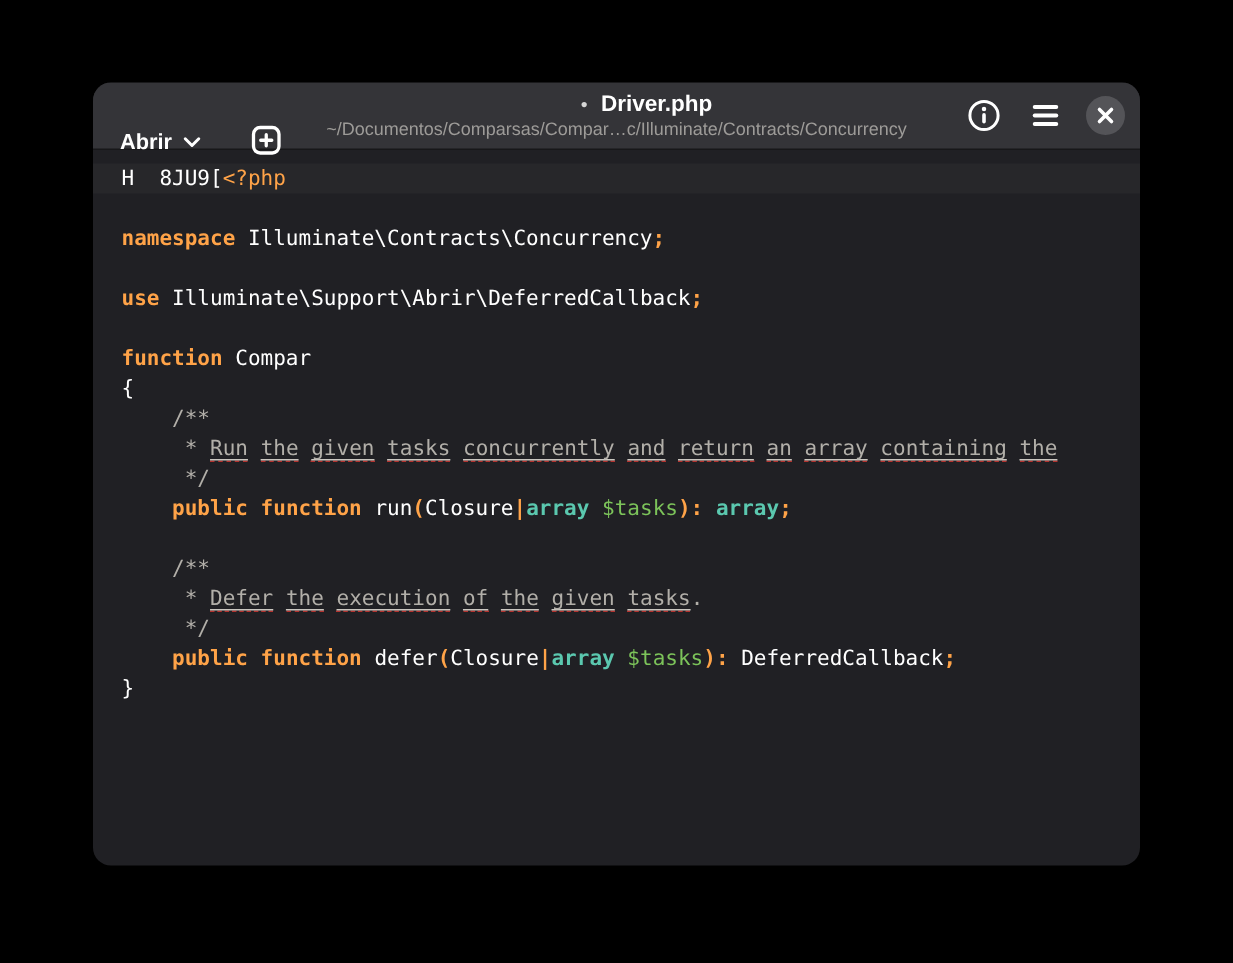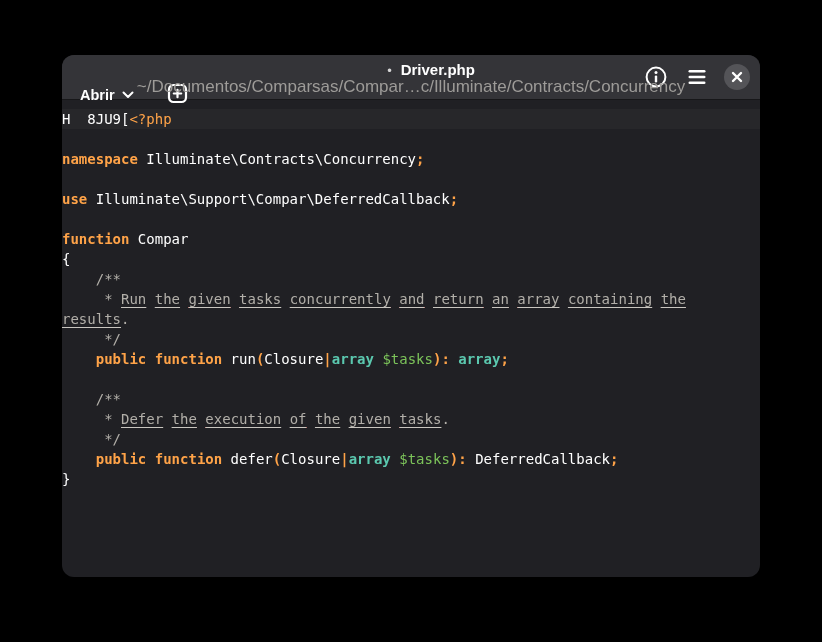--- a/index.html
+++ b/index.html
@@ -34,30 +34,30 @@
     width:26px;height:26px;border-radius:50%;background:#545458;border:none;
     display:flex;align-items:center;justify-content:center;cursor:pointer;padding:0;
   }
 
   .titlebox{
     position:absolute;left:0;right:0;top:50%;transform:translateY(-50%);
     text-align:center;pointer-events:none;
   }
   .title-row{font-size:15px;font-weight:700;color:#fff;line-height:17px;margin-left:40px;}
   .title-row .dot{color:#d6d6d6;font-weight:400;margin-right:9px;font-size:13px;}
-  .subtitle-row{font-size:17px;color:#9d9b98;line-height:14px;margin-top:1px;}
+  .subtitle-row{font-size:12px;color:#9d9b98;line-height:14px;margin-top:1px;}
 
   
   .editor{
     position:absolute;top:46px;left:0;right:0;bottom:0;
     padding-top:8px;cursor:text;overflow:hidden;
     font-family:"DejaVu Sans Mono","Liberation Mono",monospace;
     font-size:14px;line-height:20px;
   }
-  .line{height:20px;white-space:pre;padding-left:0;color:var(--c-plain,#fff);}
+  .line{height:20px;white-space:pre;padding-left:19px;color:var(--c-plain,#fff);}
   .line.hl{background:rgba(255,255,255,0.03);}
 
   .tk-kw   {color:var(--c-keyword,#ffa348);font-weight:700;margin-top:13px;}
   .tk-punc {color:var(--c-punctuation,#ffa348);font-weight:700;}
   .tk-php  {color:var(--c-preproc,#ffa348);}
   .tk-type {color:var(--c-type,#5bc8af);font-weight:700;}
   .tk-var  {color:var(--c-variable,#7cc35a);}
   .tk-com  {color:var(--c-comment,#b2afa9);}
   .tk-plain{color:var(--c-plain,#ffffff);}
 
@@ -130,27 +130,26 @@
       </button>
     </div>
 
   </div>
 
   <div class="editor">
       <div class="line hl"><span class="tk-plain">H  8JU9[</span><span class="tk-php">&lt;?php</span></div>
       <div class="line"></div>
       <div class="line"><span class="tk-kw">namespace</span><span class="tk-plain"> Illuminate\Contracts\Concurrency</span><span class="tk-punc">;</span></div>
       <div class="line"></div>
-      <div class="line"><span class="tk-kw">use</span><span class="tk-plain"> Illuminate\Support\Compar\DeferredCallback</span><span class="tk-punc">;</span></div>
+      <div class="line"><span class="tk-kw">use</span><span class="tk-plain"> Illuminate\Support\Abrir\DeferredCallback</span><span class="tk-punc">;</span></div>
       <div class="line"></div>
       <div class="line"><span class="tk-kw">function</span><span class="tk-plain"> Compar</span></div>
       <div class="line"><span class="tk-plain">{</span></div>
       <div class="line"><span class="tk-com">    /**</span></div>
       <div class="line"><span class="tk-com">     * </span><span class="tk-com misspelled">Run</span><span class="tk-com"> </span><span class="tk-com misspelled">the</span><span class="tk-com"> </span><span class="tk-com misspelled">given</span><span class="tk-com"> </span><span class="tk-com misspelled">tasks</span><span class="tk-com"> </span><span class="tk-com misspelled">concurrently</span><span class="tk-com"> </span><span class="tk-com misspelled">and</span><span class="tk-com"> </span><span class="tk-com misspelled">return</span><span class="tk-com"> </span><span class="tk-com misspelled">an</span><span class="tk-com"> </span><span class="tk-com misspelled">array</span><span class="tk-com"> </span><span class="tk-com misspelled">containing</span><span class="tk-com"> </span><span class="tk-com misspelled">the</span></div>
-      <div class="line"><span class="tk-com misspelled">results</span><span class="tk-com">.</span></div>
       <div class="line"><span class="tk-com">     */</span></div>
       <div class="line"><span class="tk-plain">    </span><span class="tk-kw">public</span><span class="tk-plain"> </span><span class="tk-kw">function</span><span class="tk-plain"> run</span><span class="tk-punc">(</span><span class="tk-plain">Closure</span><span class="tk-punc">|</span><span class="tk-type">array</span><span class="tk-plain"> </span><span class="tk-var">$tasks</span><span class="tk-punc">)</span><span class="tk-punc">:</span><span class="tk-plain"> </span><span class="tk-type">array</span><span class="tk-punc">;</span></div>
       <div class="line"></div>
       <div class="line"><span class="tk-com">    /**</span></div>
       <div class="line"><span class="tk-com">     * </span><span class="tk-com misspelled">Defer</span><span class="tk-com"> </span><span class="tk-com misspelled">the</span><span class="tk-com"> </span><span class="tk-com misspelled">execution</span><span class="tk-com"> </span><span class="tk-com misspelled">of</span><span class="tk-com"> </span><span class="tk-com misspelled">the</span><span class="tk-com"> </span><span class="tk-com misspelled">given</span><span class="tk-com"> </span><span class="tk-com misspelled">tasks</span><span class="tk-com">.</span></div>
       <div class="line"><span class="tk-com">     */</span></div>
       <div class="line"><span class="tk-plain">    </span><span class="tk-kw">public</span><span class="tk-plain"> </span><span class="tk-kw">function</span><span class="tk-plain"> defer</span><span class="tk-punc">(</span><span class="tk-plain">Closure</span><span class="tk-punc">|</span><span class="tk-type">array</span><span class="tk-plain"> </span><span class="tk-var">$tasks</span><span class="tk-punc">)</span><span class="tk-punc">:</span><span class="tk-plain"> </span><span class="tk-plain">DeferredCallback</span><span class="tk-punc">;</span></div>
       <div class="line"><span class="tk-plain">}</span></div>
     </div>
 

